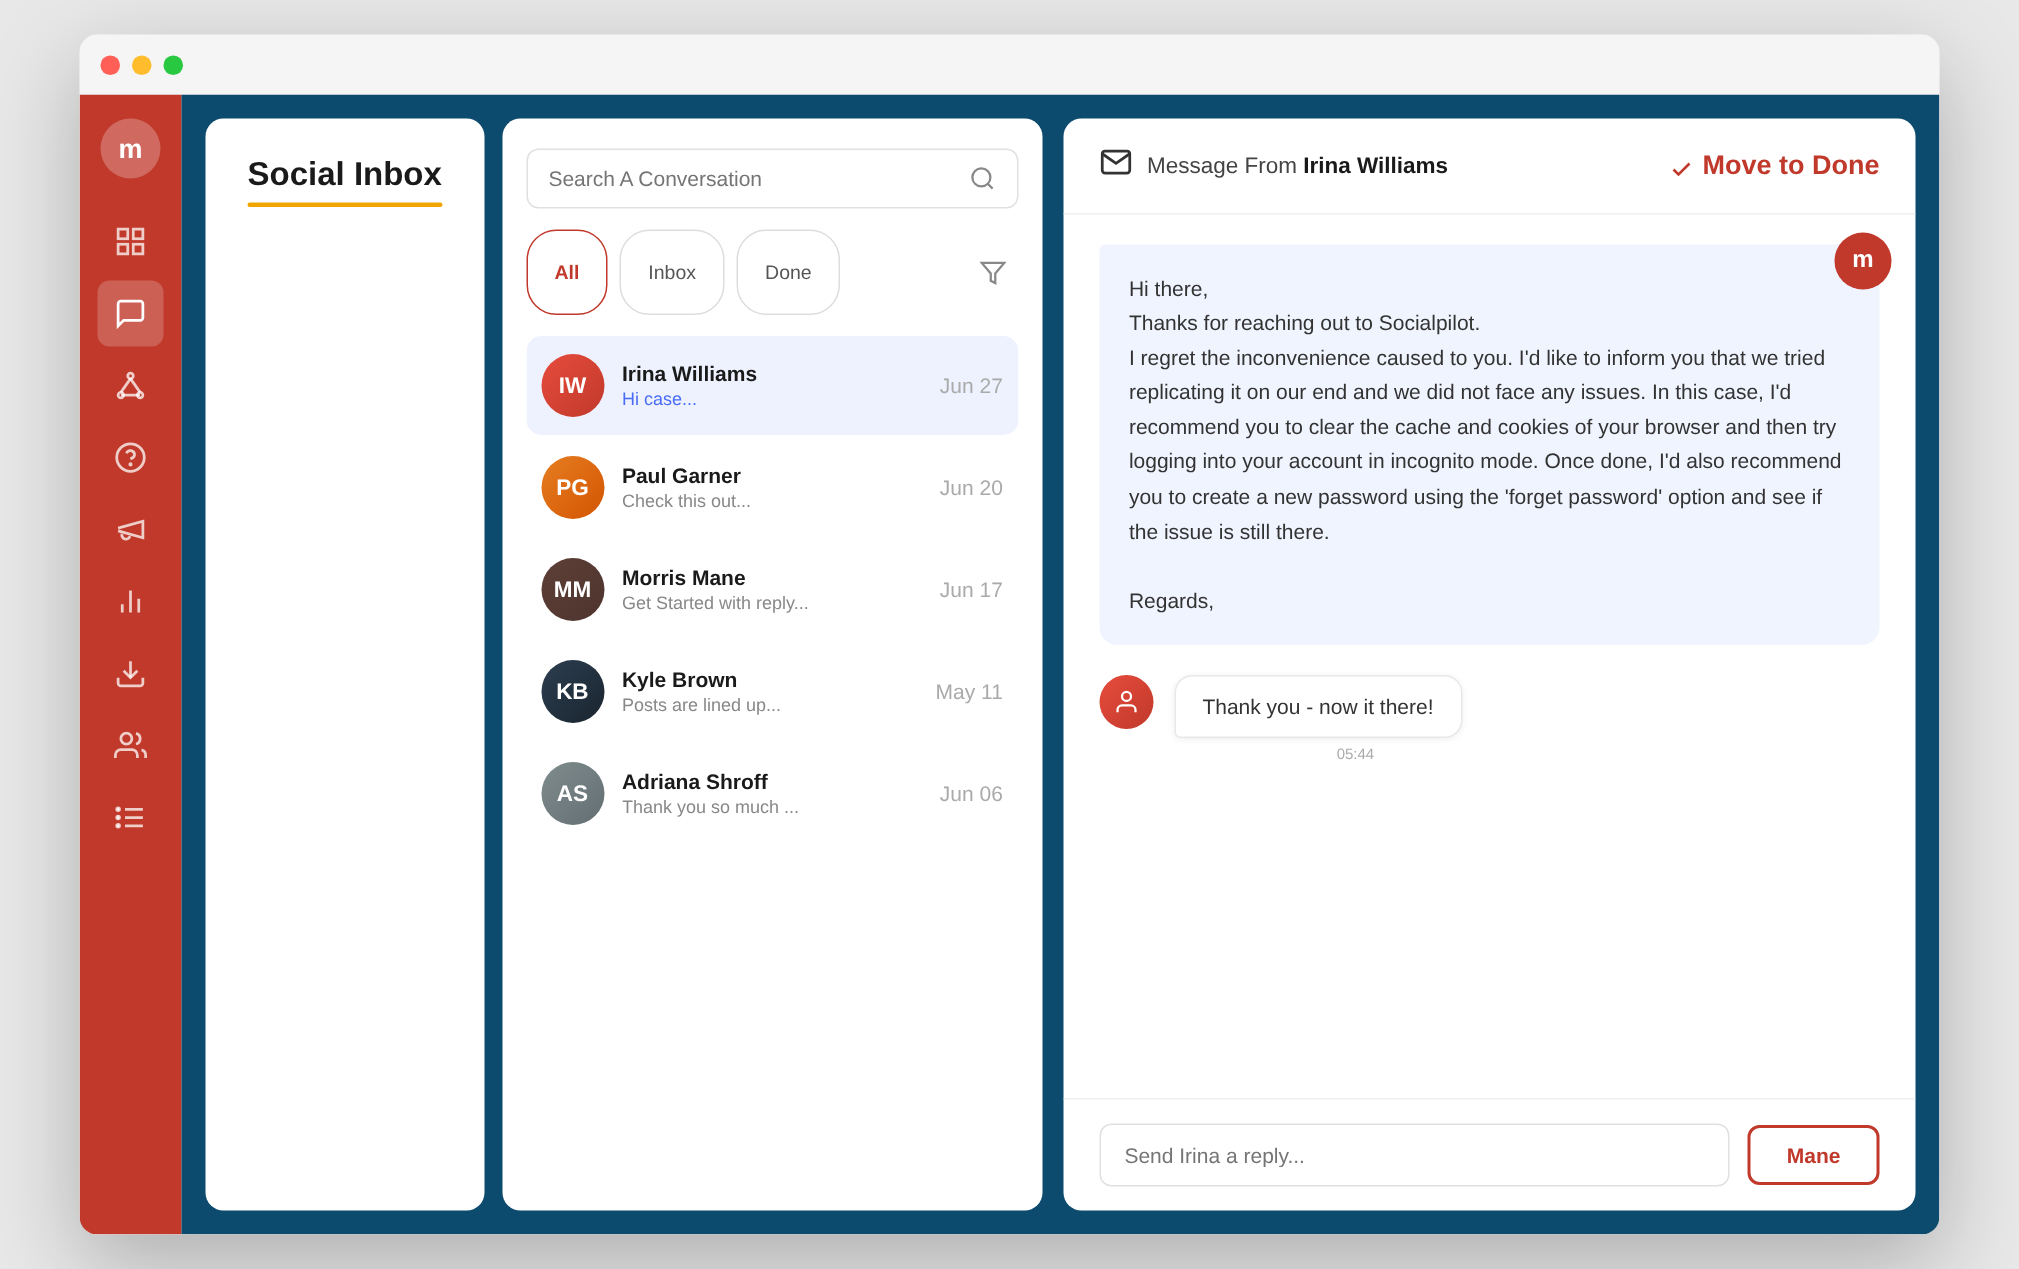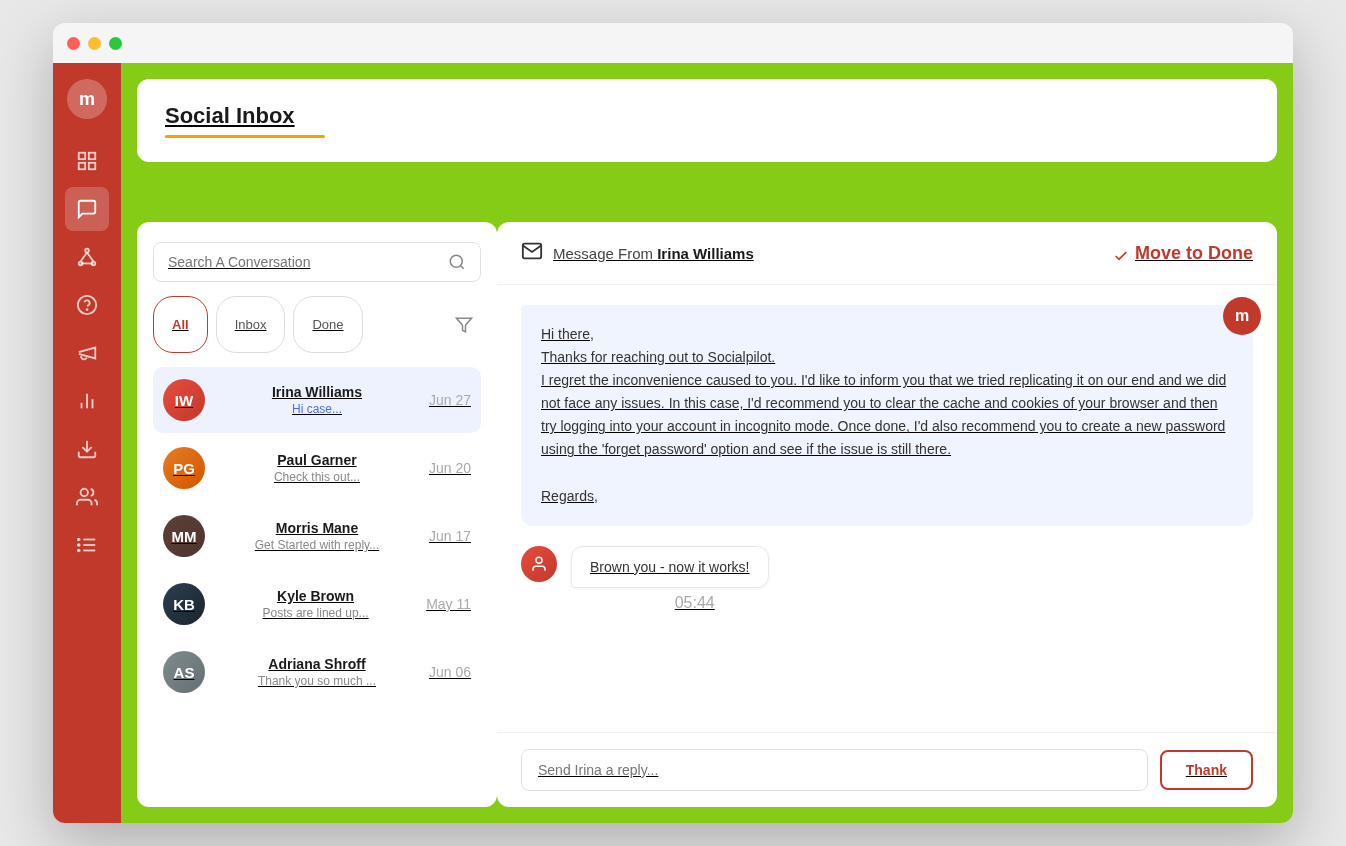--- a/index.html
+++ b/index.html
@@ -74,25 +74,23 @@
       color: rgba(255,255,255,0.75);
       transition: background 0.15s;
     }
     .sidebar-item.active { background: rgba(255,255,255,0.2); color: white; }
     .sidebar-item svg { width: 22px; height: 22px; }
 
     
     .main-content {
       flex: 1;
       display: flex;
-      flex-direction: column;
-      background: #84cc16;
+      background: #0c4a6e;
       padding: 16px;
       gap: 12px;
-      text-decoration: underline;
     }
 
     
     .header-card {
       background: white;
       border-radius: 12px;
       padding: 24px 28px;
       flex-shrink: 0;
     }
     .page-title {
@@ -105,23 +103,23 @@
       width: 100%;
       background: #f0a500;
       margin-top: 6px;
       border-radius: 2px;
       max-width: 160px;
     }
 
     
     .panels-row {
       display: flex;
+      gap: 14px;
       flex: 1;
       min-height: 0;
-      margin-top: 48px;
     }
 
     
     .left-panel {
       background: white;
       border-radius: 12px;
       width: 360px;
       flex-shrink: 0;
       display: flex;
       flex-direction: column;
@@ -182,21 +180,20 @@
       overflow-y: auto;
     }
     .conv-item {
       display: flex;
       align-items: center;
       padding: 12px 10px;
       border-radius: 10px;
       cursor: pointer;
       gap: 12px;
       transition: background 0.1s;
-      text-align: center;
     }
     .conv-item.active { background: #eef2ff; }
     .conv-avatar {
       width: 42px; height: 42px;
       border-radius: 50%;
       flex-shrink: 0;
       object-fit: cover;
       overflow: hidden;
       display: flex; align-items: center; justify-content: center;
       font-weight: 700;
@@ -327,21 +324,21 @@
     .user-bubble {
       background: white;
       border: 1px solid #e8e8e8;
       border-radius: 12px 12px 12px 4px;
       padding: 12px 18px;
       font-size: 14px;
       color: #333;
       box-shadow: 0 1px 4px rgba(0,0,0,0.06);
     }
     .bubble-time {
-      font-size: 16px;
+      font-size: 10px;
       color: #aaa;
       text-align: left;
       align-self: center;
       margin-left: 50px;
     }
 
     .reply-bar {
       border-top: 1px solid #f0f0f0;
       padding: 16px 24px;
       display: flex;
@@ -589,27 +586,27 @@
             </div>
 
             <div class="msg-bubble-row from-user">
               <div class="bubble-avatar av-user">
                 <svg viewBox="0 0 24 24" fill="none" stroke="white" stroke-width="2" width="18" height="18">
                   <path d="M20 21v-2a4 4 0 0 0-4-4H8a4 4 0 0 0-4 4v2"></path>
                   <circle cx="12" cy="7" r="4"></circle>
                 </svg>
               </div>
               <div class="user-bubble-wrap">
-                <div class="user-bubble">Brown you - now it works!</div>
+                <div class="user-bubble">Thank you - now it there!</div>
                 <div class="bubble-time">05:44</div>
               </div>
             </div>
           </div>
 
           <div class="reply-bar">
             <input type="text" class="reply-input" placeholder="Send Irina a reply..." style="">
-            <button class="send-btn">Thank</button>
+            <button class="send-btn">Mane</button>
           </div>
         </div>
       </div>
     </div>
   </div>
 </div>
 
 </body></html>

